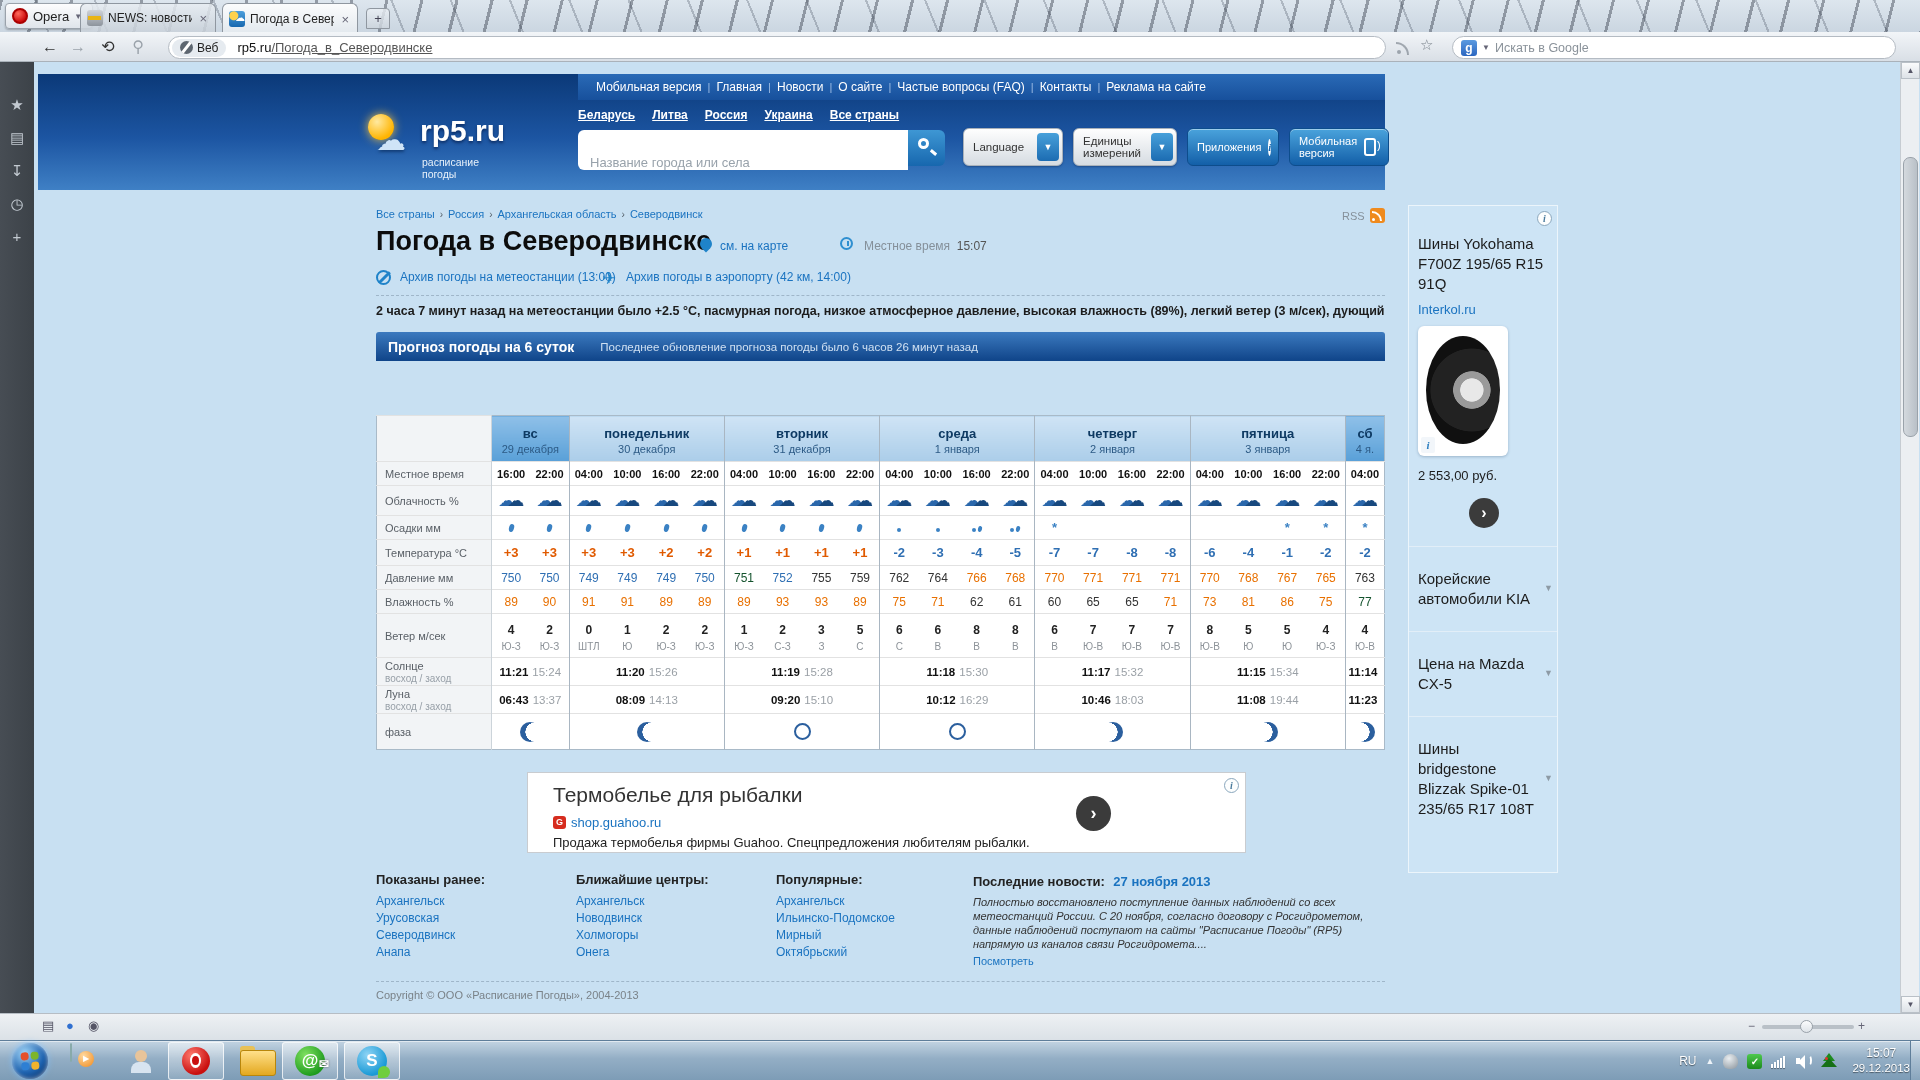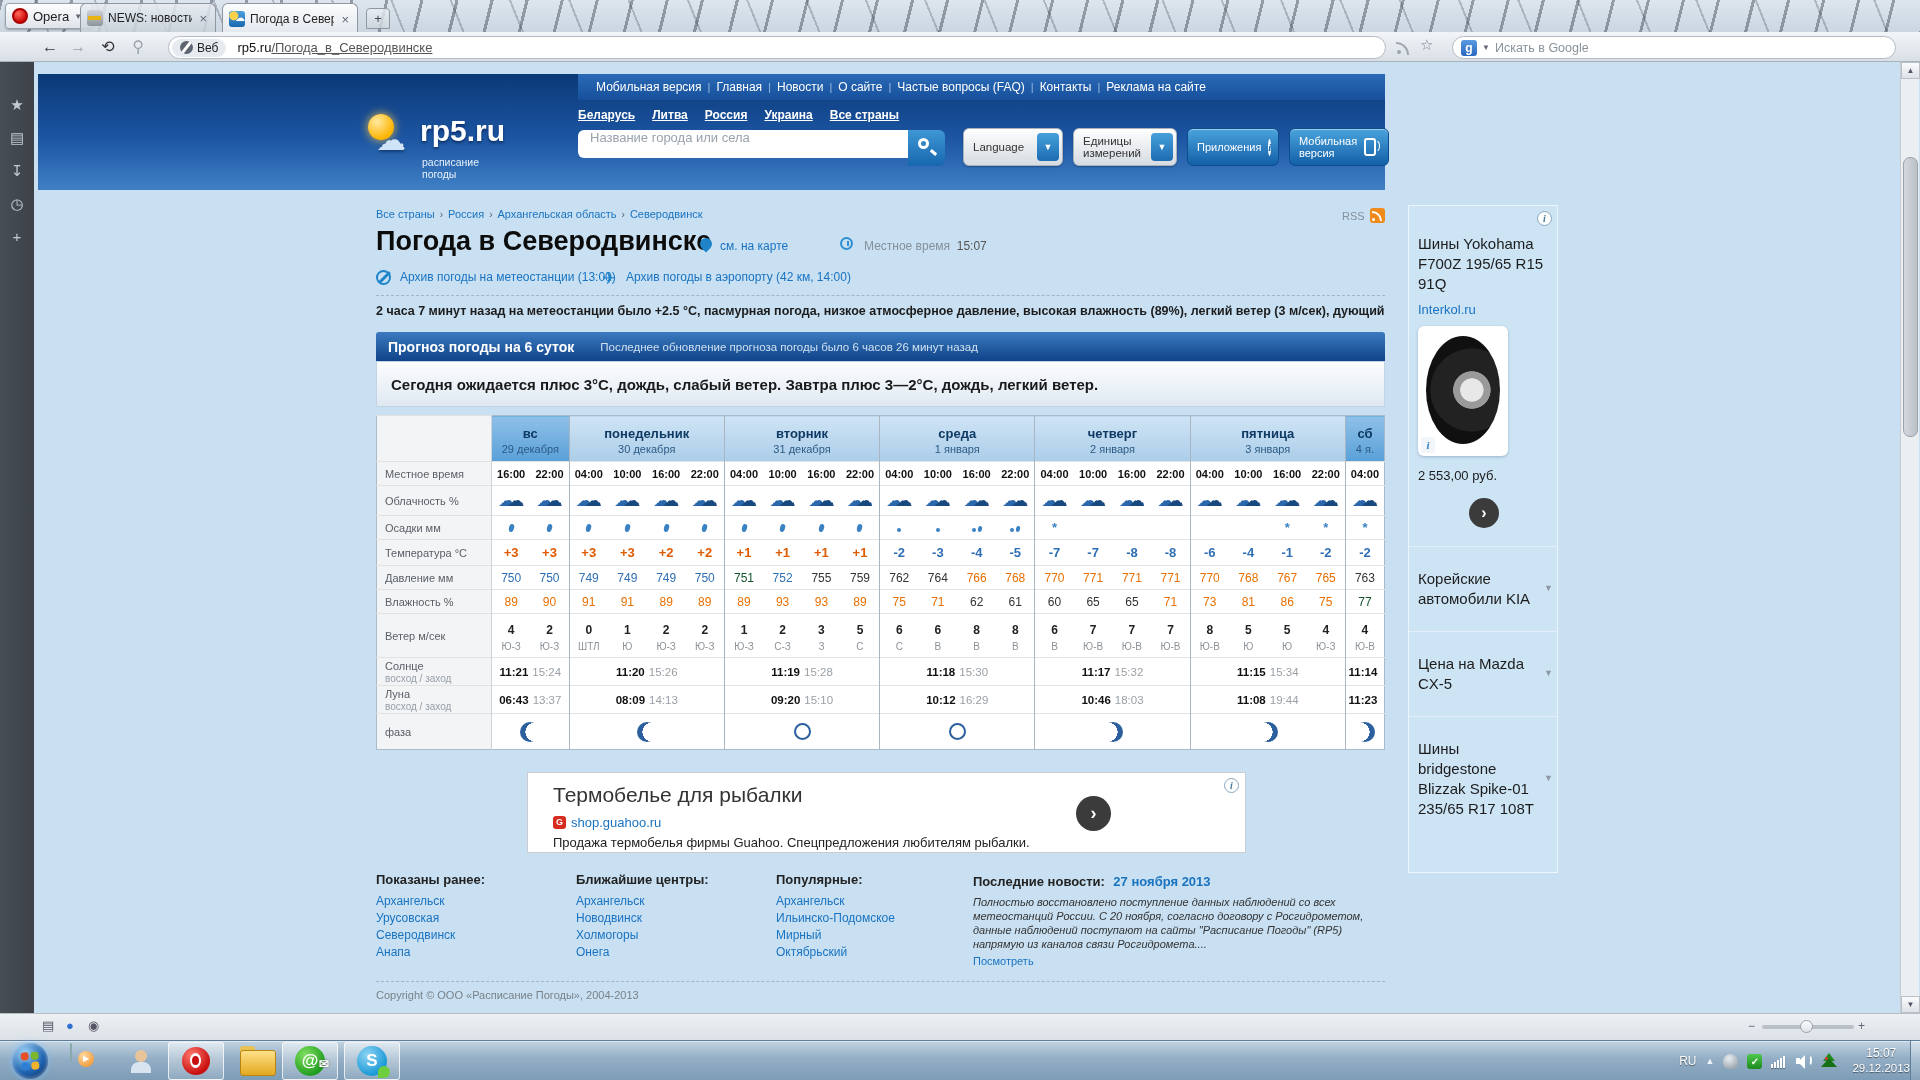--- a/index.html
+++ b/index.html
@@ -74,21 +74,21 @@
     display:flex; align-items:center; padding-left:12px; }
   .smenu a { color:#fff; font-size:12px; margin:0 6px; text-decoration:none; white-space:nowrap; }
   .smenu .sep { color:#9dbce3; font-size:11px; }
   .logo-ico { position:absolute; left:328px; top:38px; width:52px; height:40px; }
   .logo-sun { position:absolute; left:2px; top:2px; width:26px; height:26px; border-radius:50%; background:radial-gradient(circle at 35% 30%, #ffe9a0, #ffb400 70%); box-shadow:0 0 10px rgba(255,200,60,.9); }
   .logo-cloud { position:absolute; left:10px; top:10px; font-size:30px; color:#cfe4f7; text-shadow:0 2px 3px rgba(0,30,70,.5); }
   .logo-txt { position:absolute; left:382px; top:40px; color:#fff; font-size:30px; font-weight:bold; text-shadow:0 2px 3px rgba(0,20,60,.6); }
   .logo-sub { position:absolute; left:384px; top:82px; color:#e8f1fa; font-size:10.5px; line-height:12px; width:80px; }
   #countries { position:absolute; left:540px; top:34px; display:flex; gap:17px; }
   #countries a { color:#fff; font-size:12px; font-weight:bold; text-decoration:underline; white-space:nowrap; }
-  .ssearch { position:absolute; left:540px; top:56px; width:330px; height:28px; background:#fff; border-radius:6px 0 0 6px; display:flex; align-items:flex-start; }
+  .ssearch { position:absolute; left:540px; top:56px; width:330px; height:40px; background:#fff; border-radius:6px 0 0 6px; display:flex; align-items:flex-end; }
   .ssearch input { border:none; outline:none; background:transparent; flex:1; margin:0 12px; font-size:13px; color:#444; font-family:inherit; }
   .ssearch input::placeholder { color:#98a2ab; }
   .sbtn { position:absolute; left:870px; top:56px; width:37px; height:36px; background:linear-gradient(#3e97d4,#1767ae); border-radius:0 6px 6px 0; }
   .mag { position:absolute; left:10px; top:8px; width:11px; height:11px; border:3px solid #fff; border-radius:50%; }
   .mag::after { content:""; position:absolute; left:9px; top:10px; width:7px; height:3px; background:#fff; transform:rotate(40deg); }
   .selbtn { position:absolute; top:54px; height:38px; background:linear-gradient(#fefefe,#d6dce2); border:1px solid #aab2ba; border-radius:6px;
     display:flex; align-items:center; justify-content:space-between; padding:0 3px 0 9px; box-shadow:0 1px 2px rgba(0,20,60,.35); }
   .selbtn .txt { font-size:11.5px; color:#333; line-height:12px; }
   .selarr { width:22px; height:28px; background:linear-gradient(#47a0da,#1c6cb2); border-radius:4px; color:#fff; font-size:9px; text-align:center; line-height:28px; }
   .actbtn { position:absolute; top:54px; height:38px; background:linear-gradient(#4aa3dc,#135fa8); border:1px solid #0d4d8c; border-radius:6px;
@@ -384,23 +384,20 @@
     <span class="plane">✈</span>
     <a class="arclnk" style="left:592px;top:208px">Архив погоды в аэропорту (42 км, 14:00)</a>
 
     <div class="dash" style="left:342px;top:233px;width:1009px"></div>
     <div class="nowtxt">2 часа 7 минут назад на метеостанции было +2.5 °C, пасмурная погода, низкое атмосферное давление, высокая влажность (89%), легкий ветер (3 м/сек), дующий с юго-юго-запада.</div>
 
     <div class="fbar">
       <b>Прогноз погоды на 6 суток</b>
       <span>Последнее обновление прогноза погоды было 6 часов 26 минут назад</span>
     </div>
-    <div class="summary">
-      <b>Сегодня ожидается плюс 3°C, дождь, слабый ветер. Завтра плюс 3—2°C, дождь, легкий ветер.</b>
-    </div>
 
     <div id="wxtable">
         <table class="wx">
           <colgroup>
             <col class="c0">
             <col>
             <col>
             <col>
             <col>
             <col>

